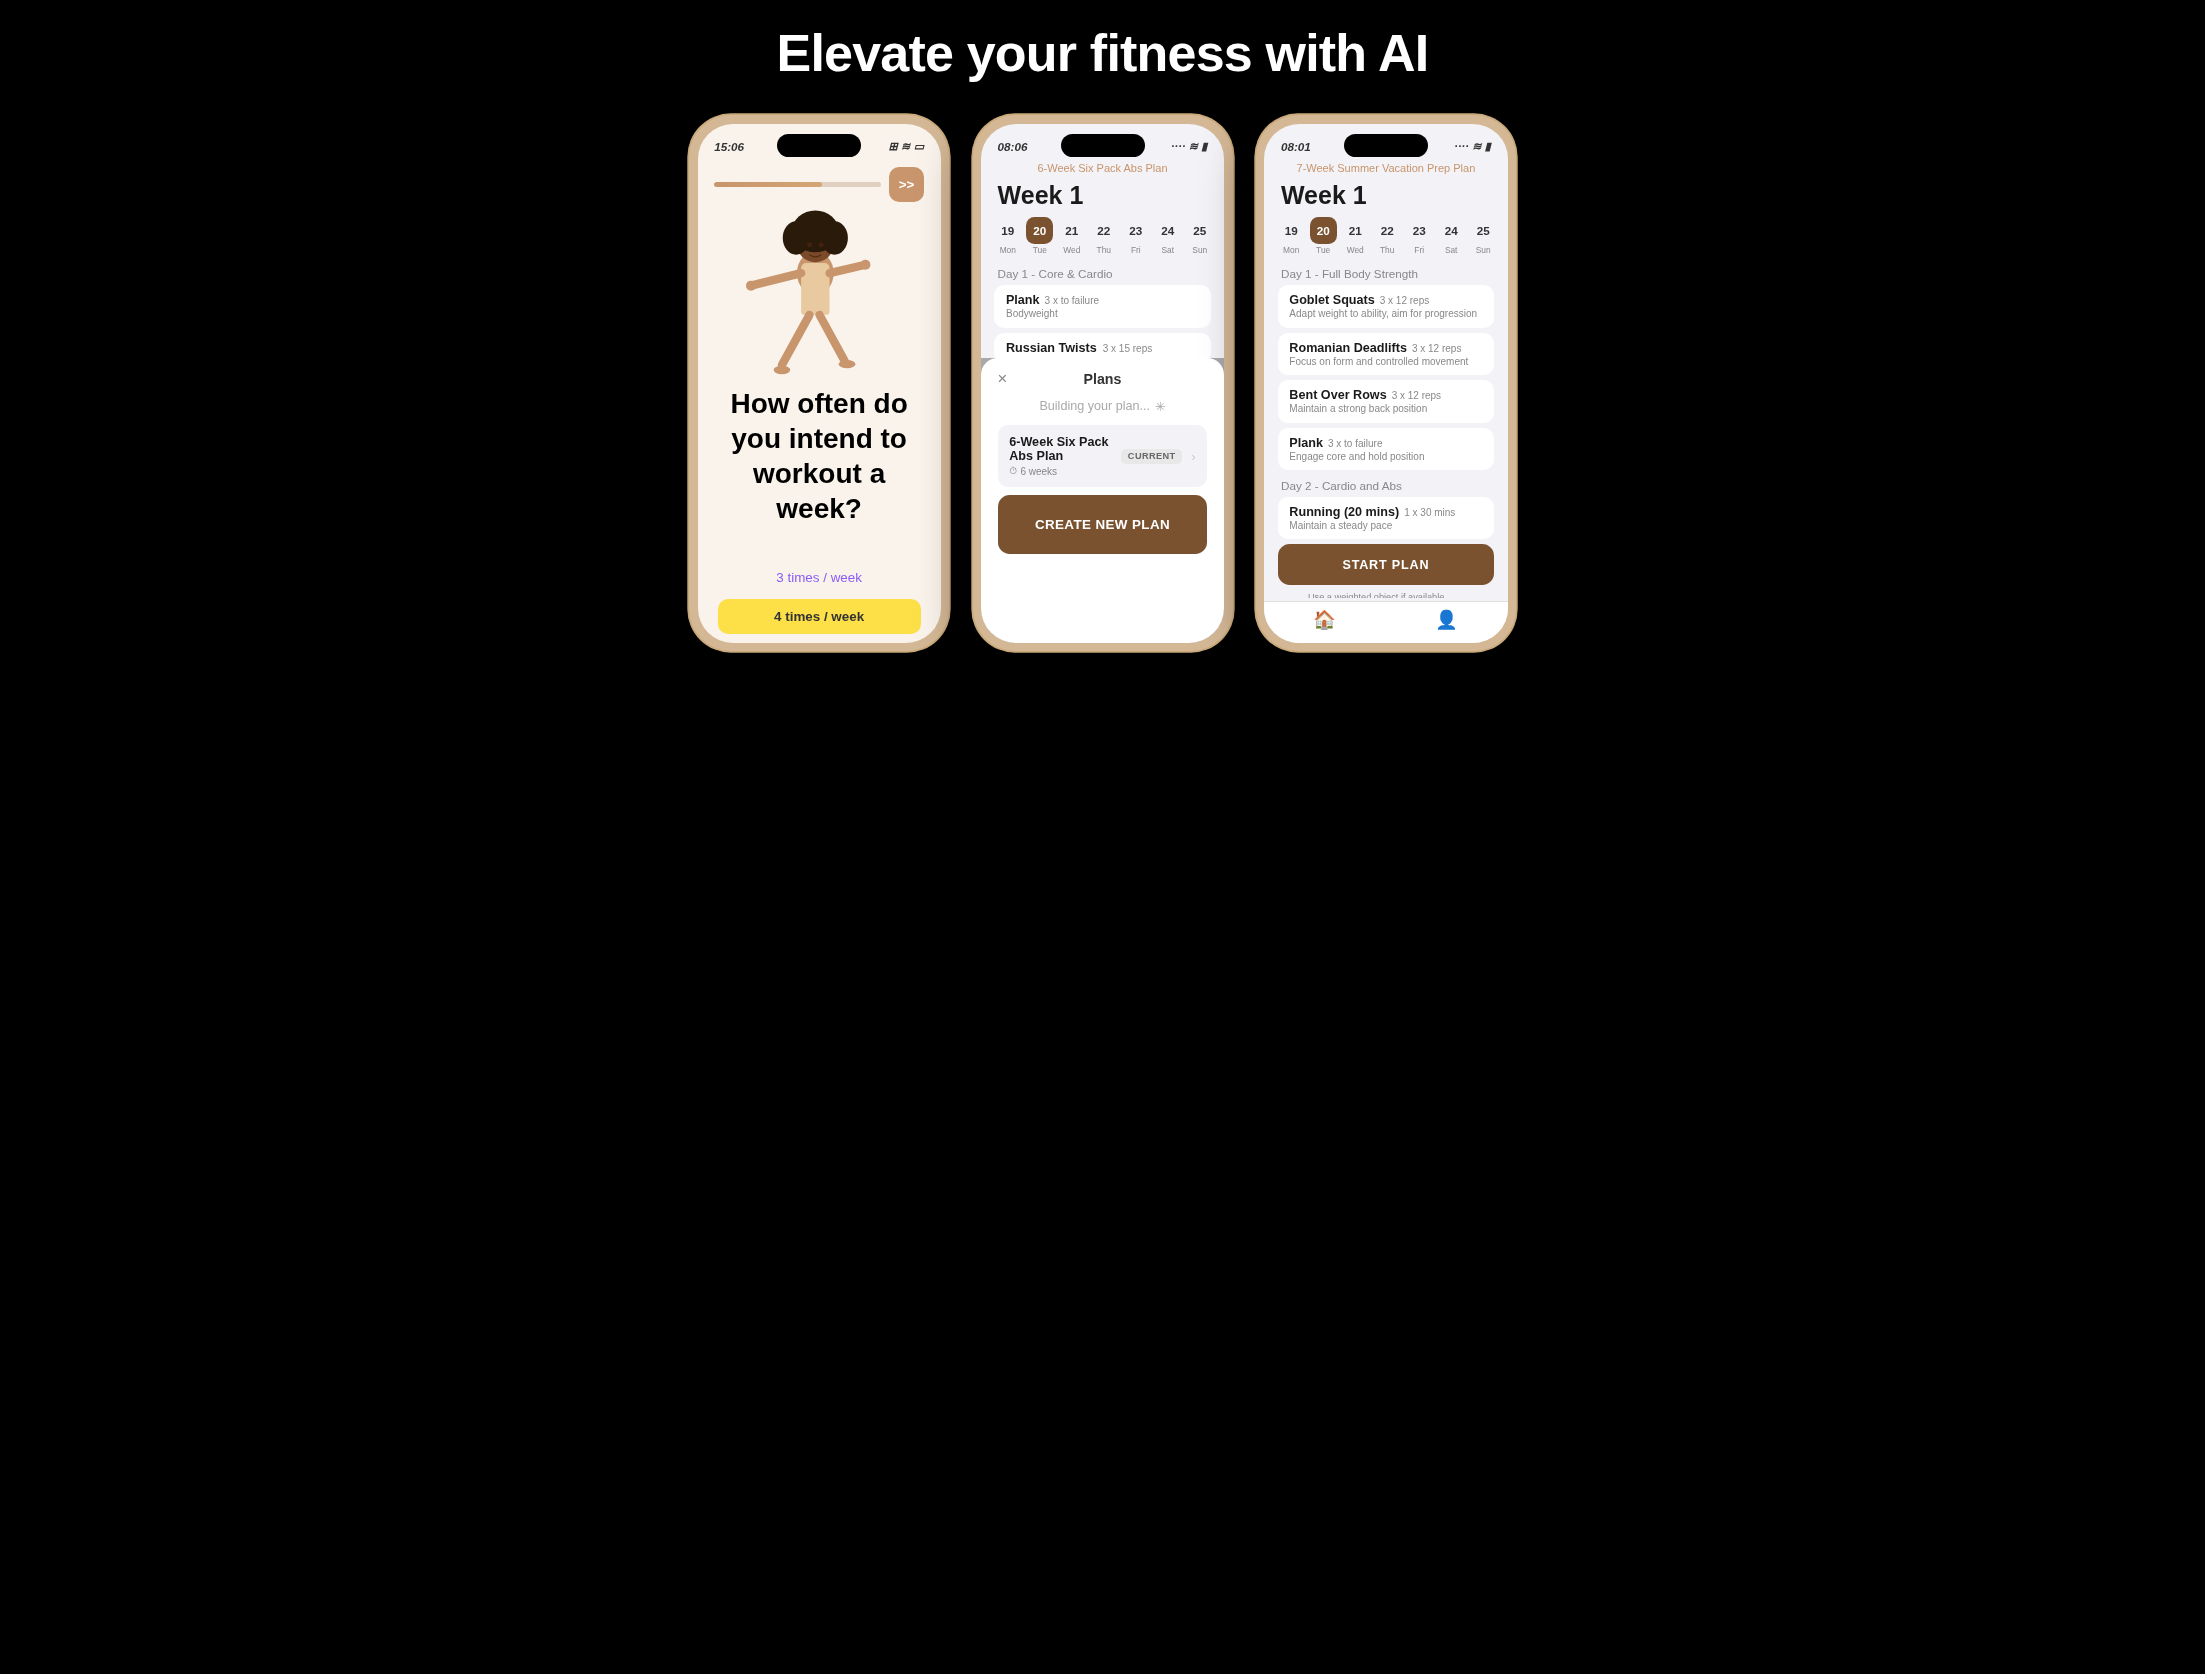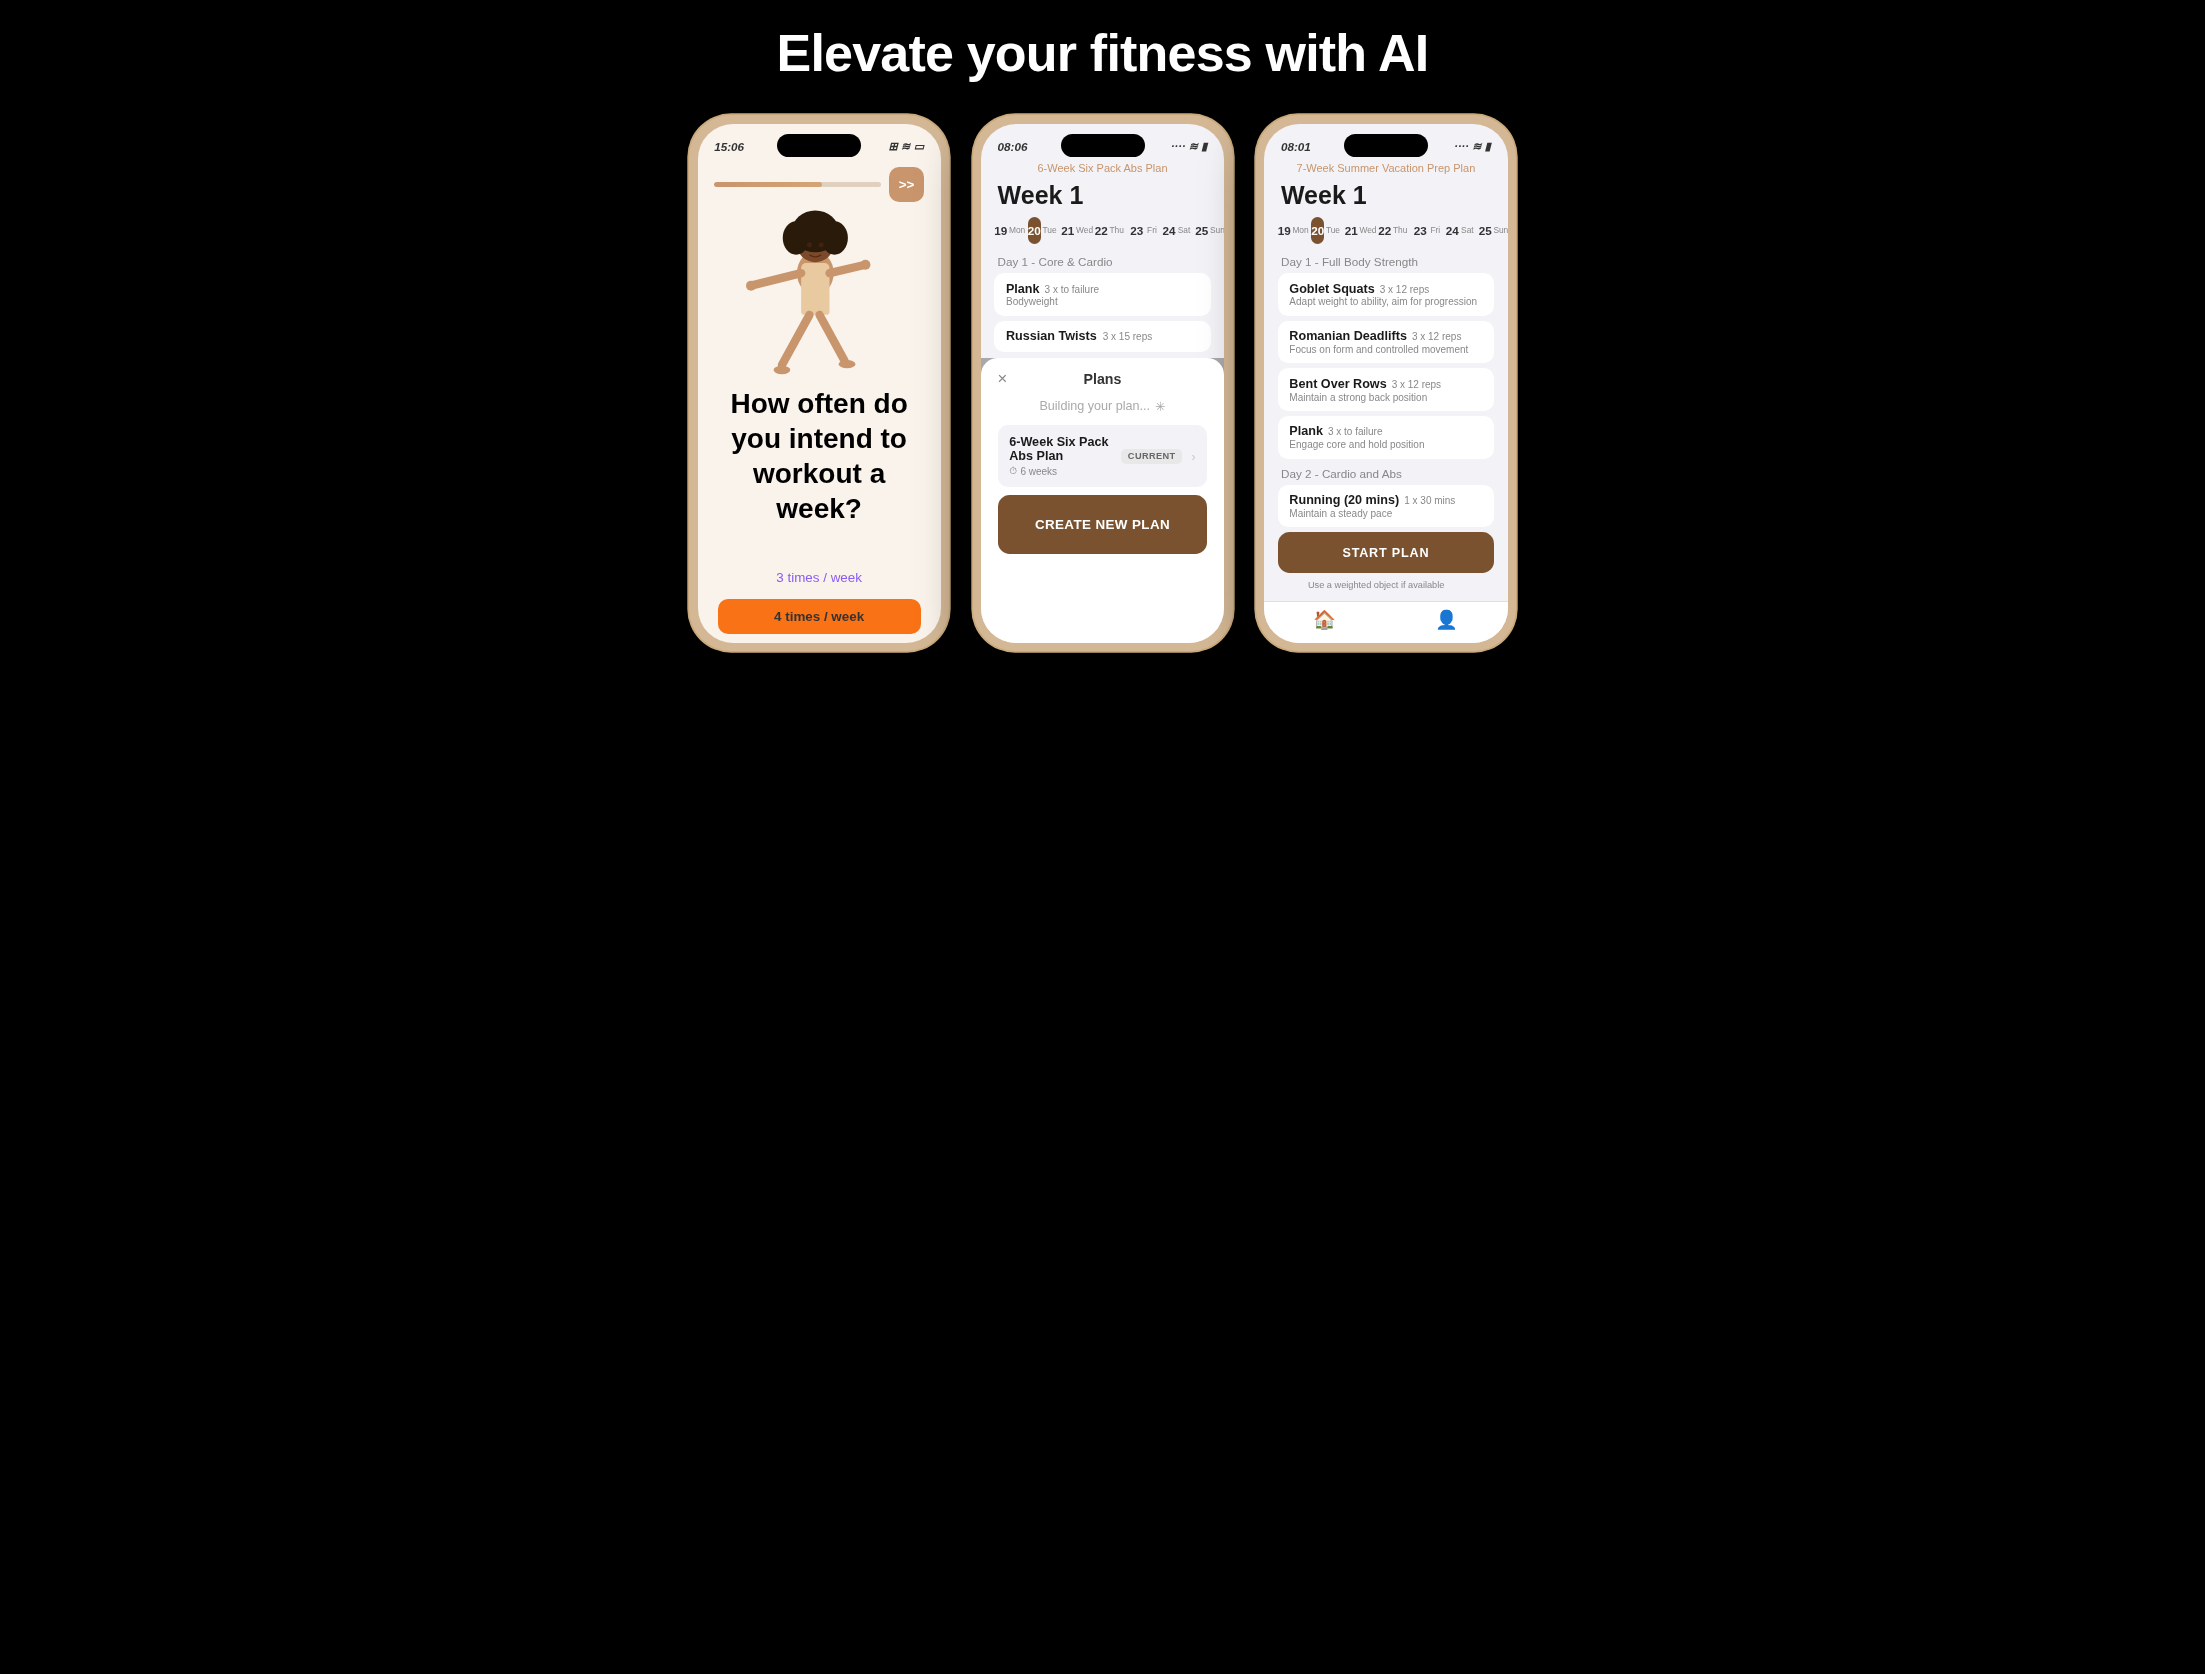--- a/index.html
+++ b/index.html
@@ -128,21 +128,21 @@
     .options-list { display: flex; flex-direction: column; gap: 3.3px; }
     .option-item {
       padding: 10px 16.7px;
       border-radius: 10px;
       text-align: center;
       font-size: 13.4px;
       color: #8b5cf6;
       cursor: pointer;
     }
     .option-item.selected {
-      background: #f97316;
+      background: #fde047;
       color: #333;
       font-weight: 600;
     }
     .continue-btn {
       margin: 13.4px 16.7px 0;
       background: #7a5230;
       color: #fff;
       border-radius: 13.4px;
       padding: 15px;
       text-align: center;
@@ -177,21 +177,21 @@
     }
     
     .day-selector {
       display: flex;
       gap: 5px;
       padding: 0 13.4px 8.4px;
       justify-content: space-between;
     }
     .day-cell {
       display: flex;
-      flex-direction: row;
+      flex-direction: column;
       align-items: center;
       gap: 1.7px;
       width: 28.5px;
     }
     .day-num {
       font-size: 11.7px;
       font-weight: 600;
       color: #333;
       width: 27px;
       height: 27px;

